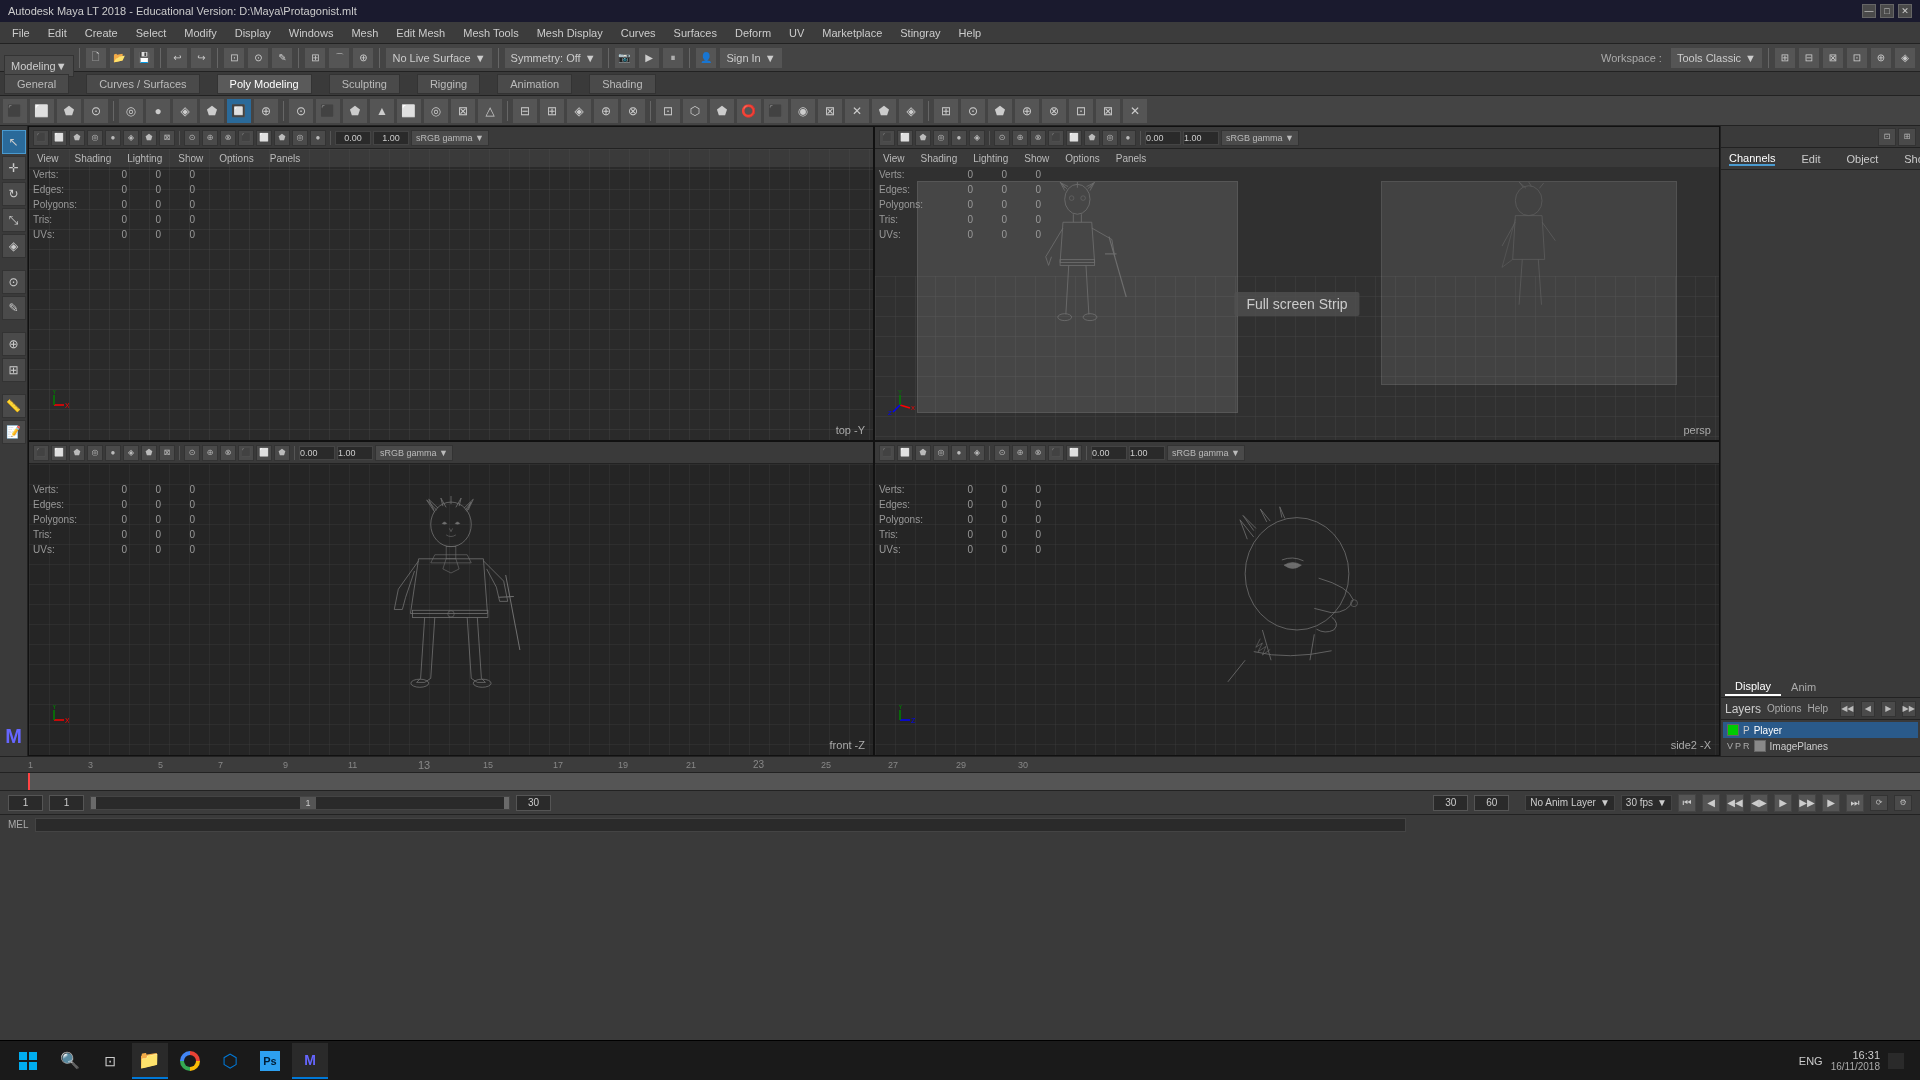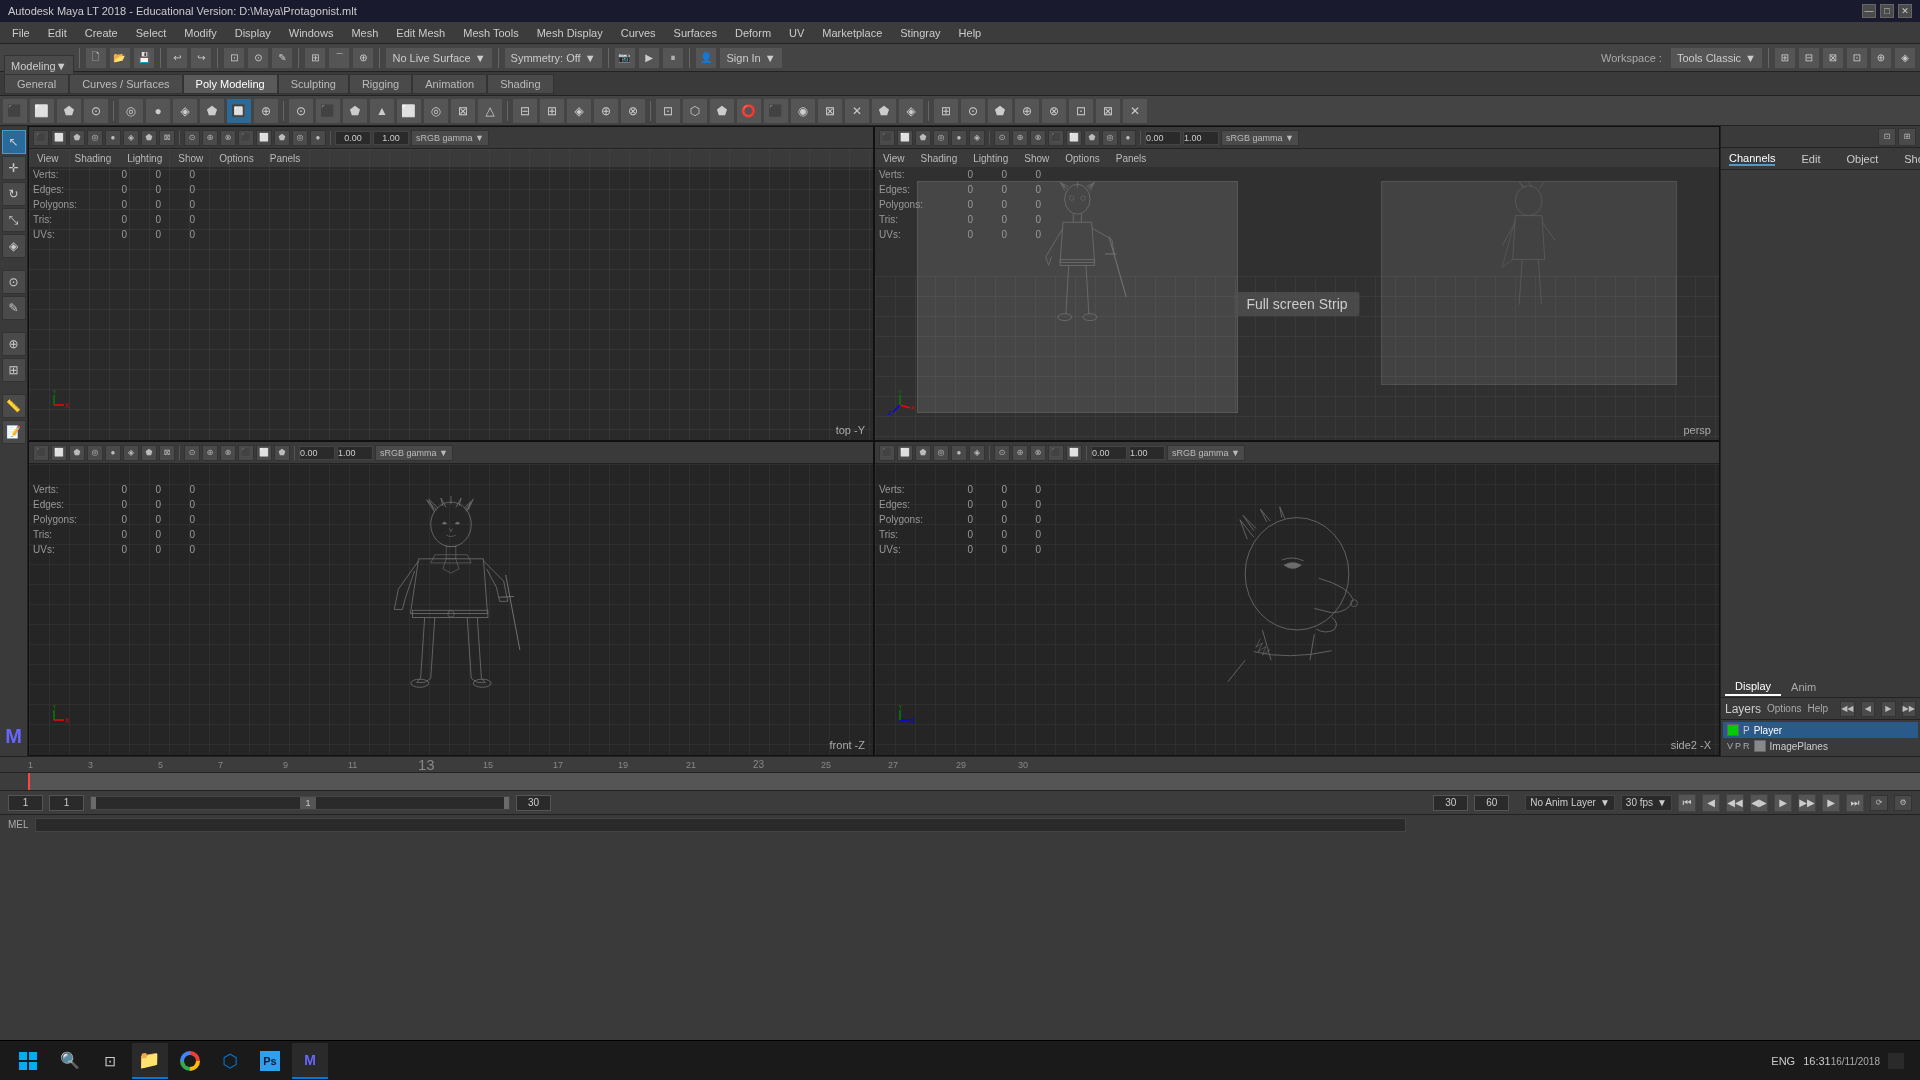--- a/index.html
+++ b/index.html
@@ -120,21 +120,21 @@
       margin-top: 17px;
     }
 
     
     #tab-bar {
       height: 24px;
       background: #3a3a3a;
       display: flex;
       align-items: center;
       padding: 0 4px;
-      gap: 0;
+      gap: 17px;
       border-bottom: 1px solid #222;
     }
     .tab {
       height: 20px;
       padding: 0 12px;
       background: #4a4a4a;
       border: 1px solid #333;
       display: flex;
       align-items: center;
       cursor: pointer;
@@ -1132,21 +1132,21 @@
 
   </svg>
 
   <div style="position:absolute;left:28px;top:0;right:0;height:100%;display:flex;align-items:center;">
     <span style="font-size:9px;color:#888;position:absolute;left:0;">1</span>
     <span style="font-size:9px;color:#888;position:absolute;left:60px;">3</span>
     <span style="font-size:9px;color:#888;position:absolute;left:130px;">5</span>
     <span style="font-size:9px;color:#888;position:absolute;left:190px;">7</span>
     <span style="font-size:9px;color:#888;position:absolute;left:255px;">9</span>
     <span style="font-size:9px;color:#888;position:absolute;left:320px;">11</span>
-    <span style="font-size:15px;color:#888;position:absolute;left:390px;">13</span>
+    <span style="font-size:11px;color:#888;position:absolute;left:390px;">13</span>
     <span style="font-size:9px;color:#888;position:absolute;left:455px;">15</span>
     <span style="font-size:9px;color:#888;position:absolute;left:525px;">17</span>
     <span style="font-size:9px;color:#888;position:absolute;left:590px;">19</span>
     <span style="font-size:9px;color:#888;position:absolute;left:658px;">21</span>
     <span style="font-size:10px;color:#888;position:absolute;left:725px;">23</span>
     <span style="font-size:9px;color:#888;position:absolute;left:793px;">25</span>
     <span style="font-size:9px;color:#888;position:absolute;left:860px;">27</span>
     <span style="font-size:9px;color:#888;position:absolute;left:928px;">29</span>
     <span style="font-size:9px;color:#888;position:absolute;left:990px;">30</span>
   </div>
@@ -1238,19 +1238,19 @@
   <div style="width:36px;height:36px;display:flex;align-items:center;justify-content:center;cursor:pointer;">
     <div style="width:20px;height:20px;background:#2da0f0;display:flex;align-items:center;justify-content:center;font-size:11px;font-weight:bold;color:#001e36;">Ps</div>
   </div>
   <div style="width:36px;height:36px;display:flex;align-items:center;justify-content:center;cursor:pointer;background:#2a2a2a;border-bottom:2px solid #0078d7;">
     <span style="font-size:14px;color:#6666ff;font-weight:bold;">M</span>
   </div>
   <div style="flex:1;"></div>
 
   <div style="display:flex;align-items:center;gap:8px;padding:0 8px;">
     <span style="font-size:11px;color:#ccc;">ENG</span>
-    <div style="display:flex;flex-direction:row;align-items:flex-end;">
+    <div style="display:flex;flex-direction:column;align-items:flex-end;">
       <span style="font-size:11px;color:#ccc;">16:31</span>
       <span style="font-size:10px;color:#aaa;">16/11/2018</span>
     </div>
     <div style="width:16px;height:16px;background:#2a2a2a;"></div>
   </div>
 </div>
 
 </body></html>

